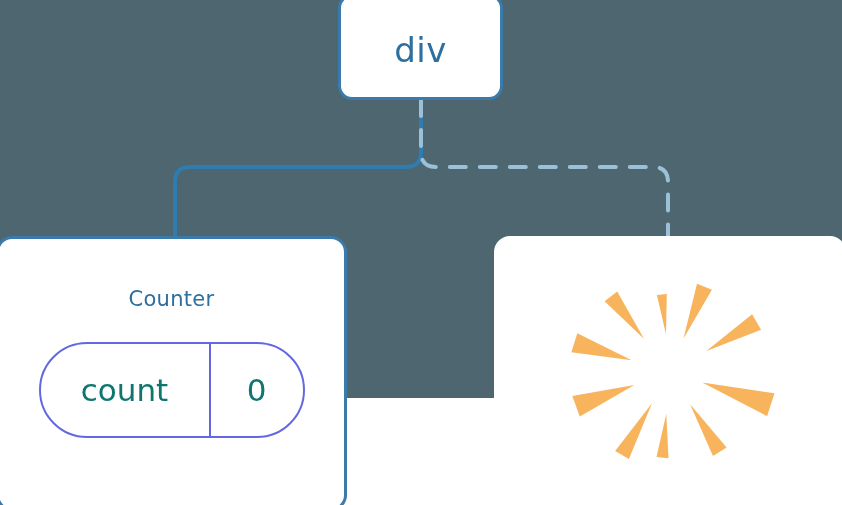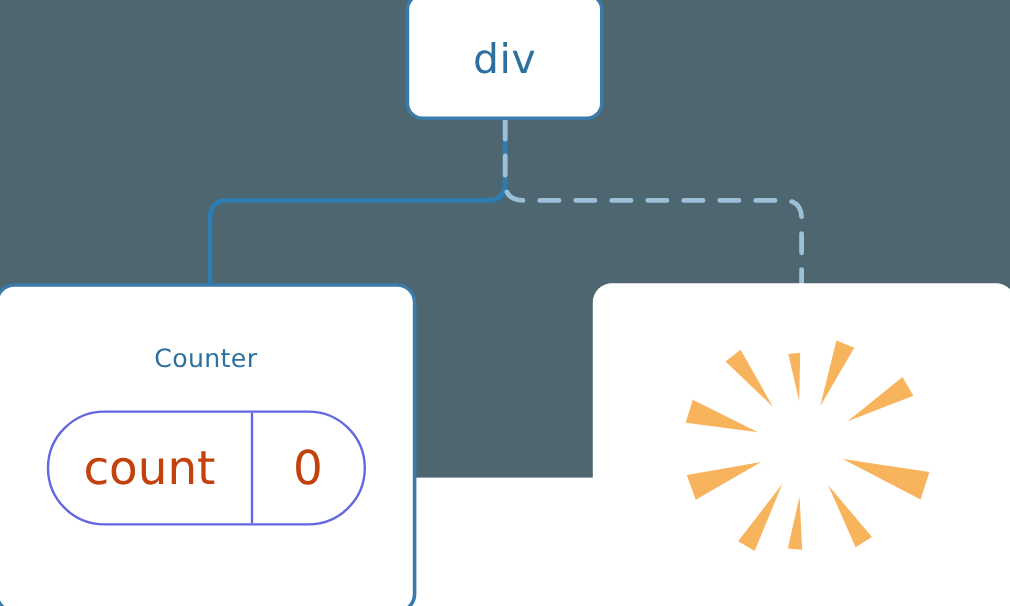--- a/index.html
+++ b/index.html
@@ -93,22 +93,22 @@
     border-right: 2px solid #6468e0;
     box-sizing: border-box;
   }
   #state-value-cell {
     flex: 1 1 auto;
     display: flex;
     align-items: center;
     justify-content: center;
   }
   .pill-text {
-    font-size: 39px;
-    color: #c2410c;
+    font-size: 31px;
+    color: #0f766e;
     line-height: 1;
   }
 
   
   #sparkle-node {
     left: 494px;
     top: 236px;
     width: 352px;
     height: 275px;
     border-radius: 16px;

